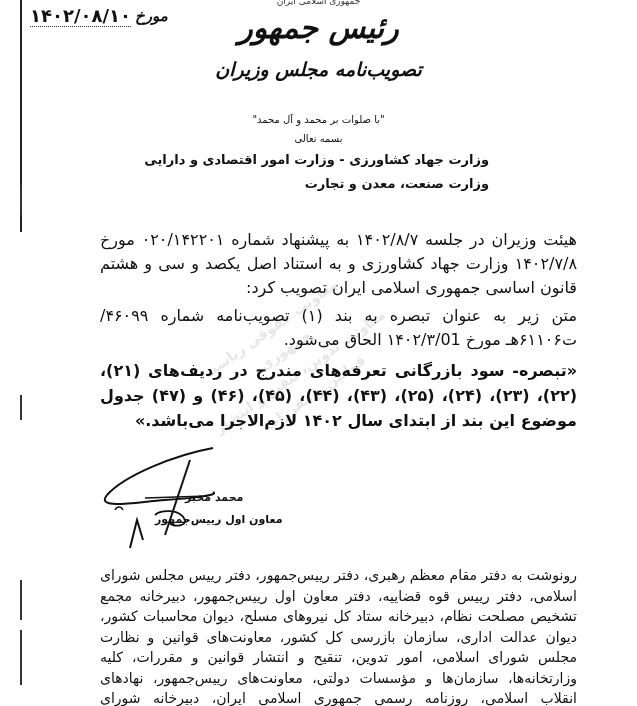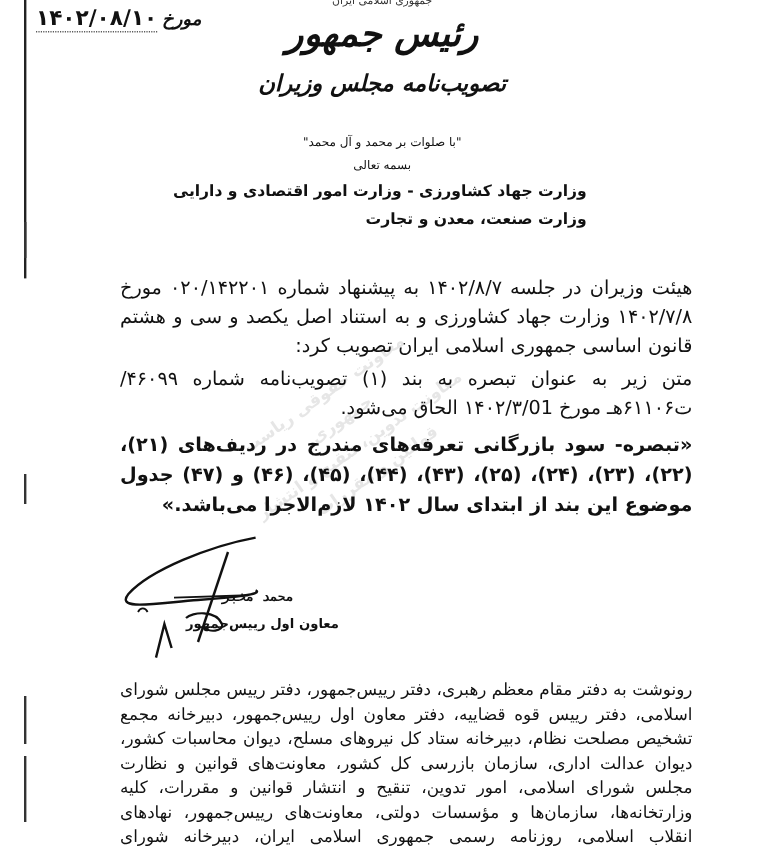--- a/index.html
+++ b/index.html
@@ -48,21 +48,21 @@
   .para-3 { top:358px; font-weight:bold; line-height:25px; }
 
   .watermark {
     position:absolute; left:210px; top:300px; width:220px; height:200px;
     transform:rotate(-35deg); color:#e6e6e6; font-size:14px; direction:rtl;
     text-align:center; line-height:26px; font-weight:bold; pointer-events:none;
   }
 
   .signature-block { position:absolute; left:95px; top:440px; width:150px; height:110px; }
   .sig-svg { position:absolute; left:0; top:0; }
-  .signer-name { position:absolute; left:90px; top:51px; font-size:11px; font-weight:bold; direction:rtl; white-space:nowrap;font-family:Liberation Mono, monospace; }
+  .signer-name { position:absolute; left:90px; top:51px; font-size:11px; font-weight:bold; direction:rtl; white-space:nowrap; }
   .signer-title { position:absolute; left:60px; top:73px; font-size:11px; font-weight:bold; direction:rtl; white-space:nowrap;text-align:center; }
 
   .cc-text {
     position:absolute; right:60px; left:100px; top:565px; direction:rtl; text-align:justify;
     font-size:14px; line-height:20.5px;
   }
 </style>
 </head>
 <body>
 

